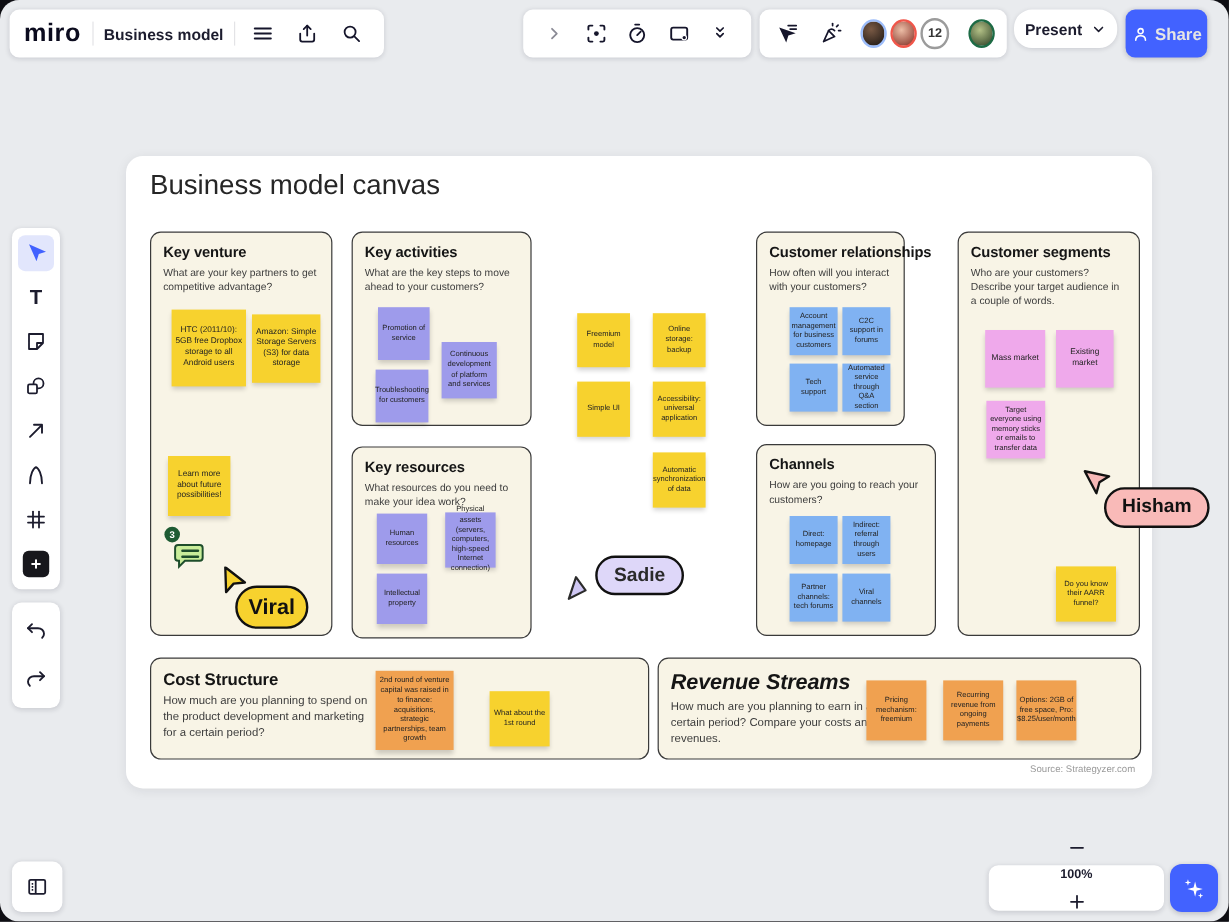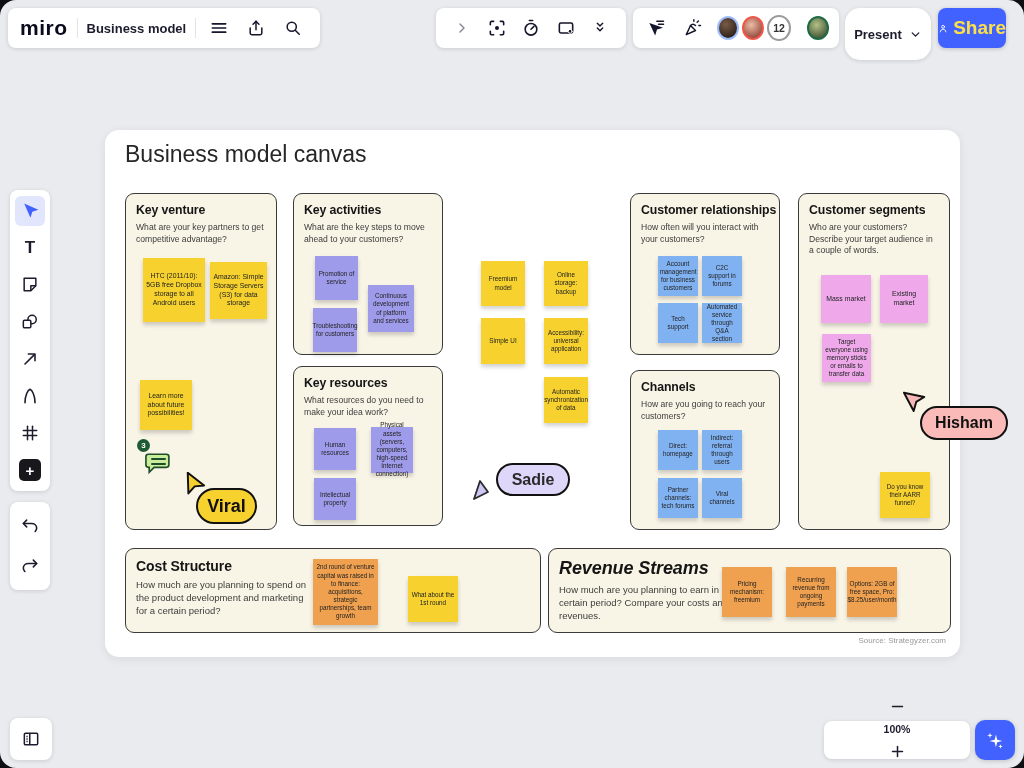--- a/index.html
+++ b/index.html
@@ -12,24 +12,24 @@
   #card-left{left:8px;top:8px;width:312px;height:40px;display:flex;align-items:center;gap:9px;padding:0 12px;box-sizing:border-box;}
   .logo{font-size:21px;font-weight:700;letter-spacing:.5px;color:#0b0b1e;}
   .board-title{font-size:13px;font-weight:600;color:#1c1c2e;white-space:nowrap;}
   #card-tools{left:436px;top:8px;width:190px;height:40px;display:flex;align-items:center;justify-content:space-between;padding:0 12px;box-sizing:border-box;}
   #card-collab{left:633px;top:8px;width:206px;height:40px;display:flex;align-items:center;padding:0 10px;box-sizing:border-box;}
   .avatar{width:24px;height:24px;border-radius:50%;box-sizing:border-box;}
   .av1{border:2px solid #9dbdfa;background:radial-gradient(circle at 38% 32%,#7a5a45,#171310);}
   .av2{border:2px solid #f0564a;background:radial-gradient(circle at 40% 35%,#ecbda6,#7e2a20);margin-left:-7px;}
   .badge-count{width:26px;height:26px;border-radius:50%;background:#fff;border:2px solid #9b9b9b;box-sizing:border-box;display:flex;align-items:center;justify-content:center;font-size:10.5px;font-weight:700;color:#333;margin-left:-7px;}
   .av3{border:2px solid #1d6b45;background:radial-gradient(circle at 42% 35%,#b3c187,#2a3c22);margin-left:10px;}
-  #card-present{left:845px;top:8px;width:86px;height:52px;display:flex;align-items:center;justify-content:center;gap:7px;cursor:pointer;border-radius:15px;}
+  #card-present{left:845px;top:8px;width:86px;height:32px;display:flex;align-items:center;justify-content:center;gap:7px;cursor:pointer;border-radius:15px;}
   .present-label{font-size:13px;font-weight:700;color:#1c1c2e;}
   #btn-share{position:absolute;left:938px;top:8px;width:68px;height:40px;background:#4262ff;border-radius:8px;display:flex;align-items:center;justify-content:center;gap:5px;cursor:pointer;box-shadow:0 1px 4px rgba(20,20,40,.2);}
-  .share-label{color:#fde047;font-size:19px;font-weight:700;}
+  .share-label{color:#e5e5e5;font-size:14px;font-weight:700;}
   
   #toolbar-left{left:10px;top:190px;width:40px;padding:6px 0;display:flex;flex-direction:column;align-items:center;gap:7px;}
   .tool{width:30px;height:30px;border-radius:6px;display:flex;align-items:center;justify-content:center;cursor:pointer;}
   .tool.active{background:#e2e6fc;}
   .tool-T{font-size:17px;font-weight:600;color:#1c1c2e;}
   .tool-plus{width:22px;height:22px;background:#17171c;border-radius:5px;display:flex;align-items:center;justify-content:center;color:#fff;font-size:15px;font-weight:700;line-height:1;}
   #card-undo{left:10px;top:502px;width:40px;height:88px;display:flex;flex-direction:column;align-items:center;justify-content:space-evenly;}
   #btn-frames{left:10px;top:718px;width:42px;height:42px;display:flex;align-items:center;justify-content:center;cursor:pointer;}
   
   #card-zoom{left:824px;top:721px;width:146px;height:38px;display:flex;align-items:center;justify-content:center;gap:9px;padding:0 10px;box-sizing:border-box;flex-direction:column;}
@@ -235,25 +235,25 @@
     <div class="canvas-title">Business model canvas</div>
 
     <div class="section" style="left:20px;top:63px;width:152px;height:337px;">
       <h3>Key venture</h3>
       <p>What are your key partners to get competitive advantage?</p>
     </div>
     <div class="section" style="left:188px;top:63px;width:150px;height:162px;">
       <h3>Key activities</h3>
       <p>What are the key steps to move ahead to your customers?</p>
     </div>
-    <div class="section" style="left:188px;top:236px;width:150px;height:160px;">
+    <div class="section" style="left:188px;top:242px;width:150px;height:160px;">
       <h3>Key resources</h3>
       <p>What resources do you need to make your idea work?</p>
     </div>
-    <div class="section" style="left:525px;top:63px;width:150px;height:162px;">
+    <div class="section" style="left:525px;top:63px;width:124px;height:162px;">
       <h3>Customer relationships</h3>
       <p>How often will you interact with your customers?</p>
     </div>
     <div class="section" style="left:525px;top:240px;width:150px;height:160px;">
       <h3>Channels</h3>
       <p>How are you going to reach your customers?</p>
     </div>
     <div class="section" style="left:693px;top:63px;width:152px;height:337px;">
       <h3>Customer segments</h3>
       <p>Who are your customers? Describe your target audience in a couple of words.</p>

